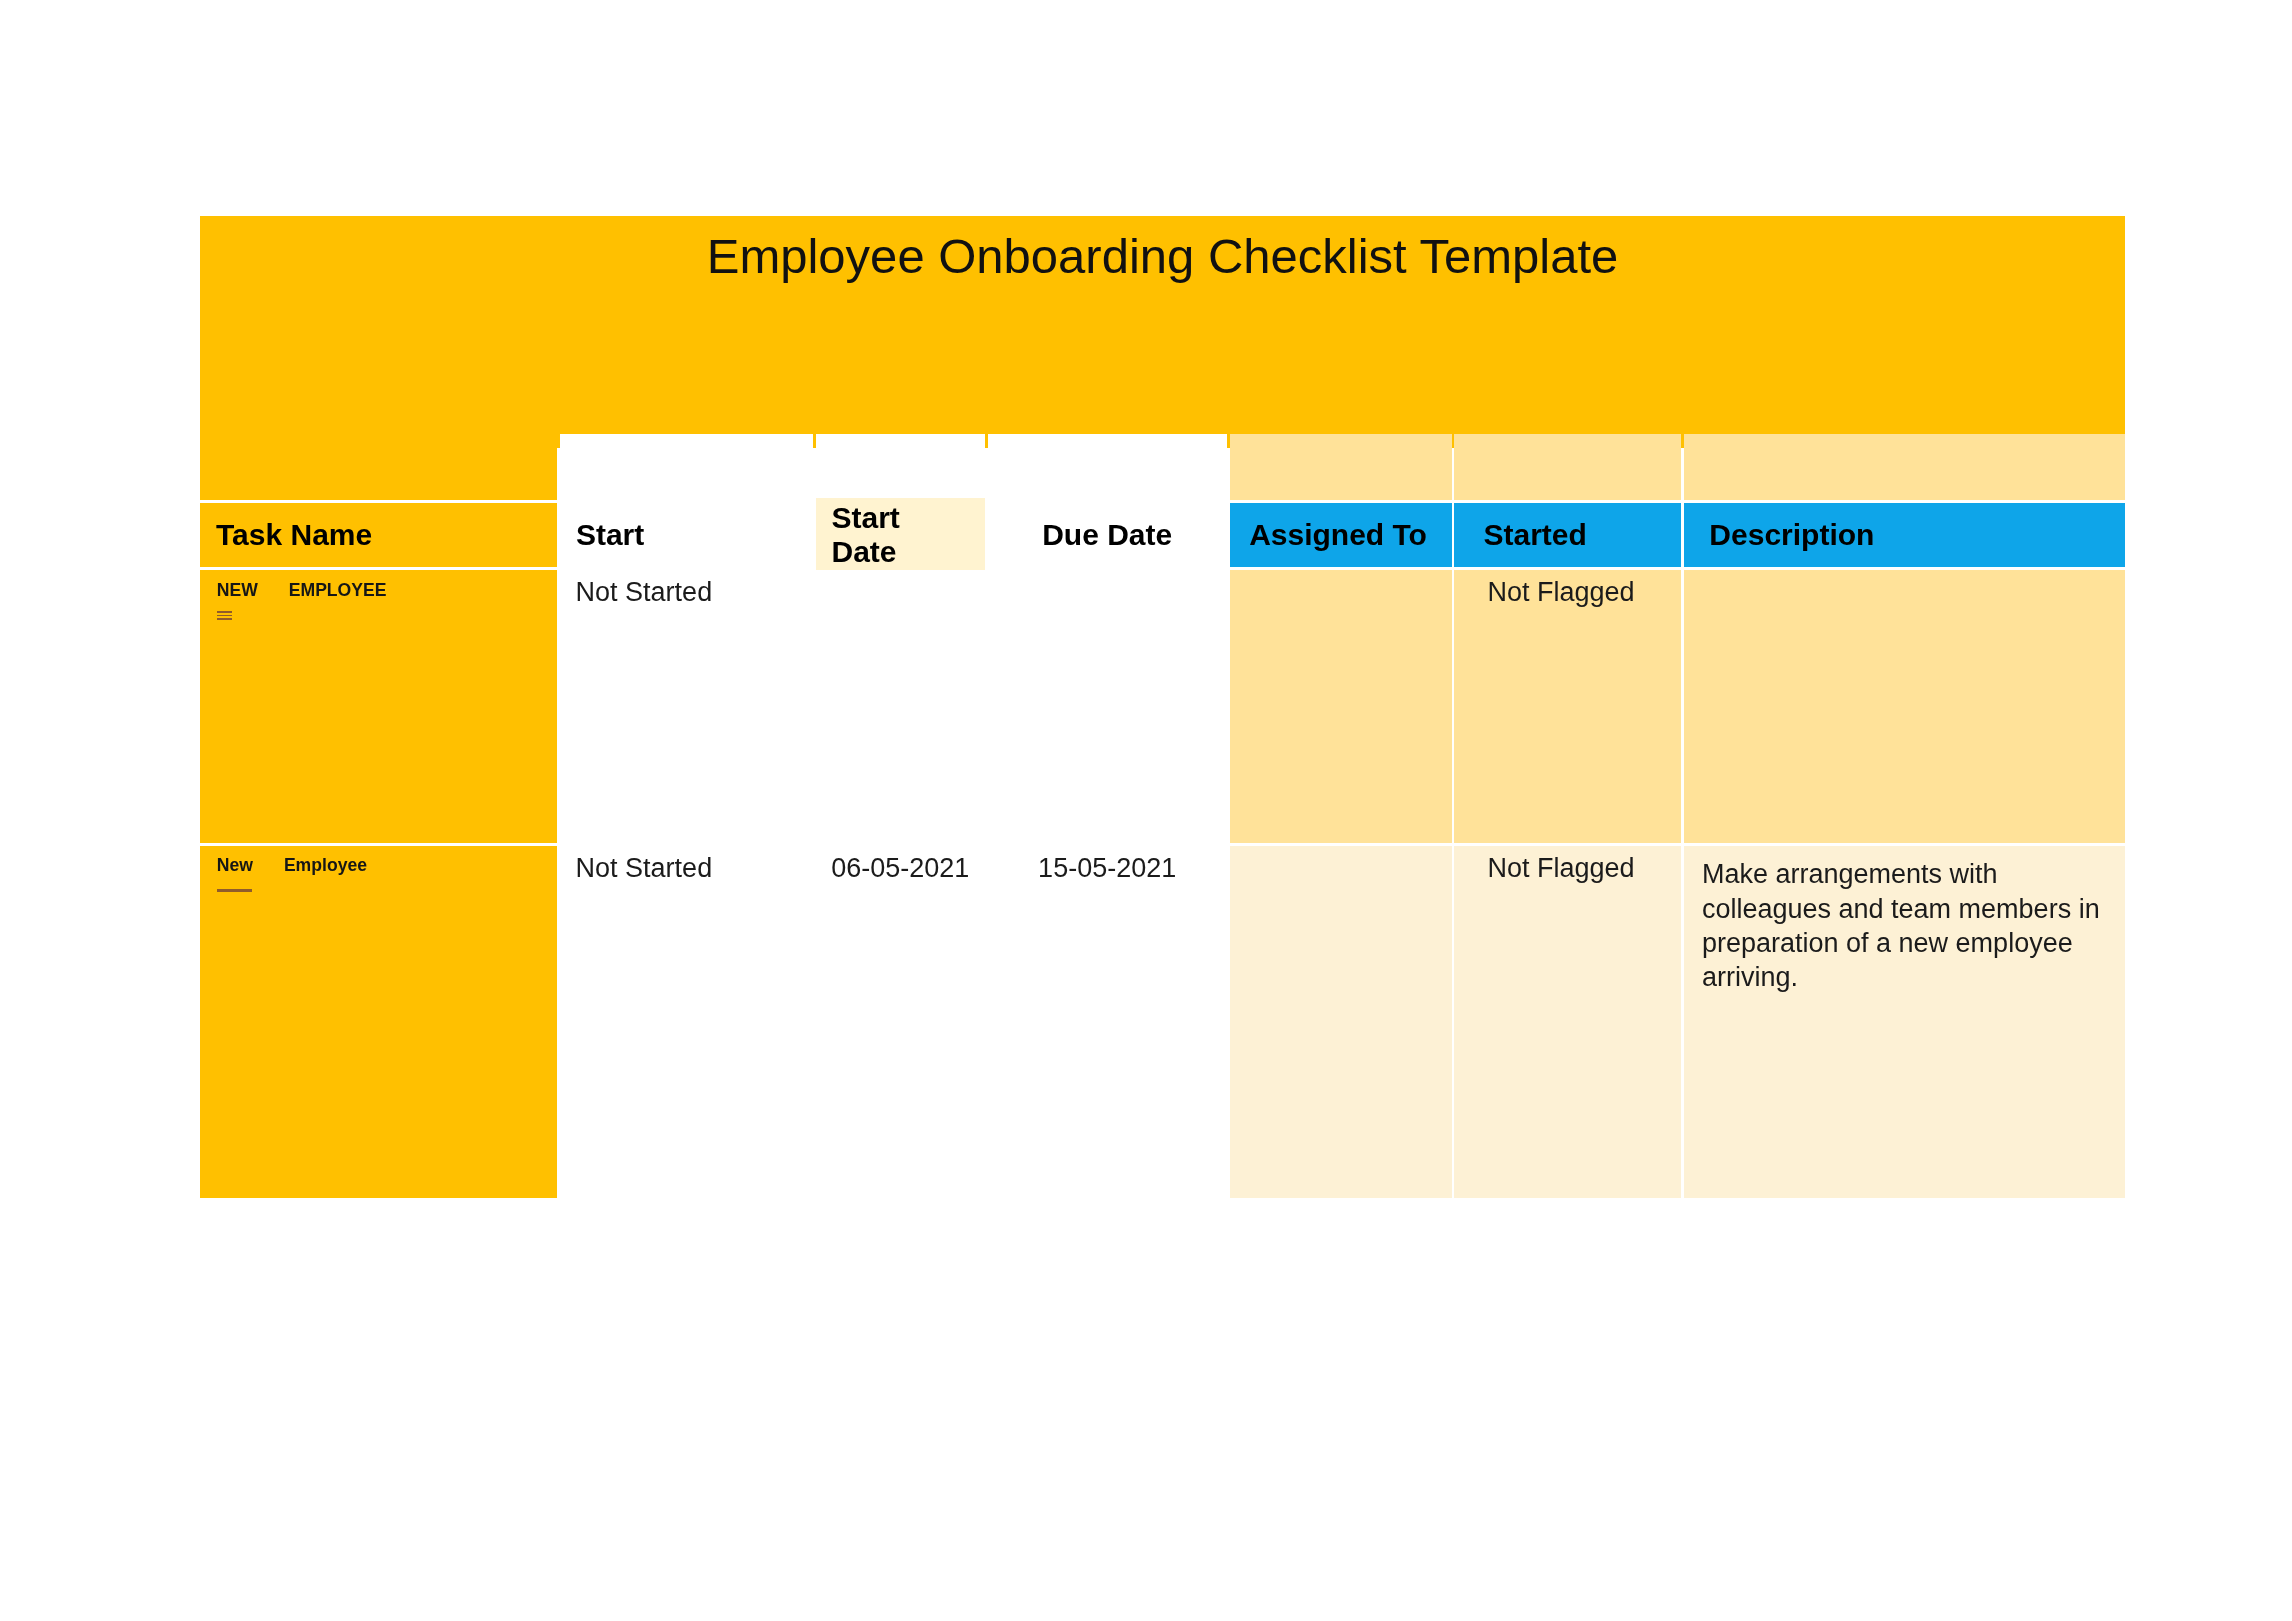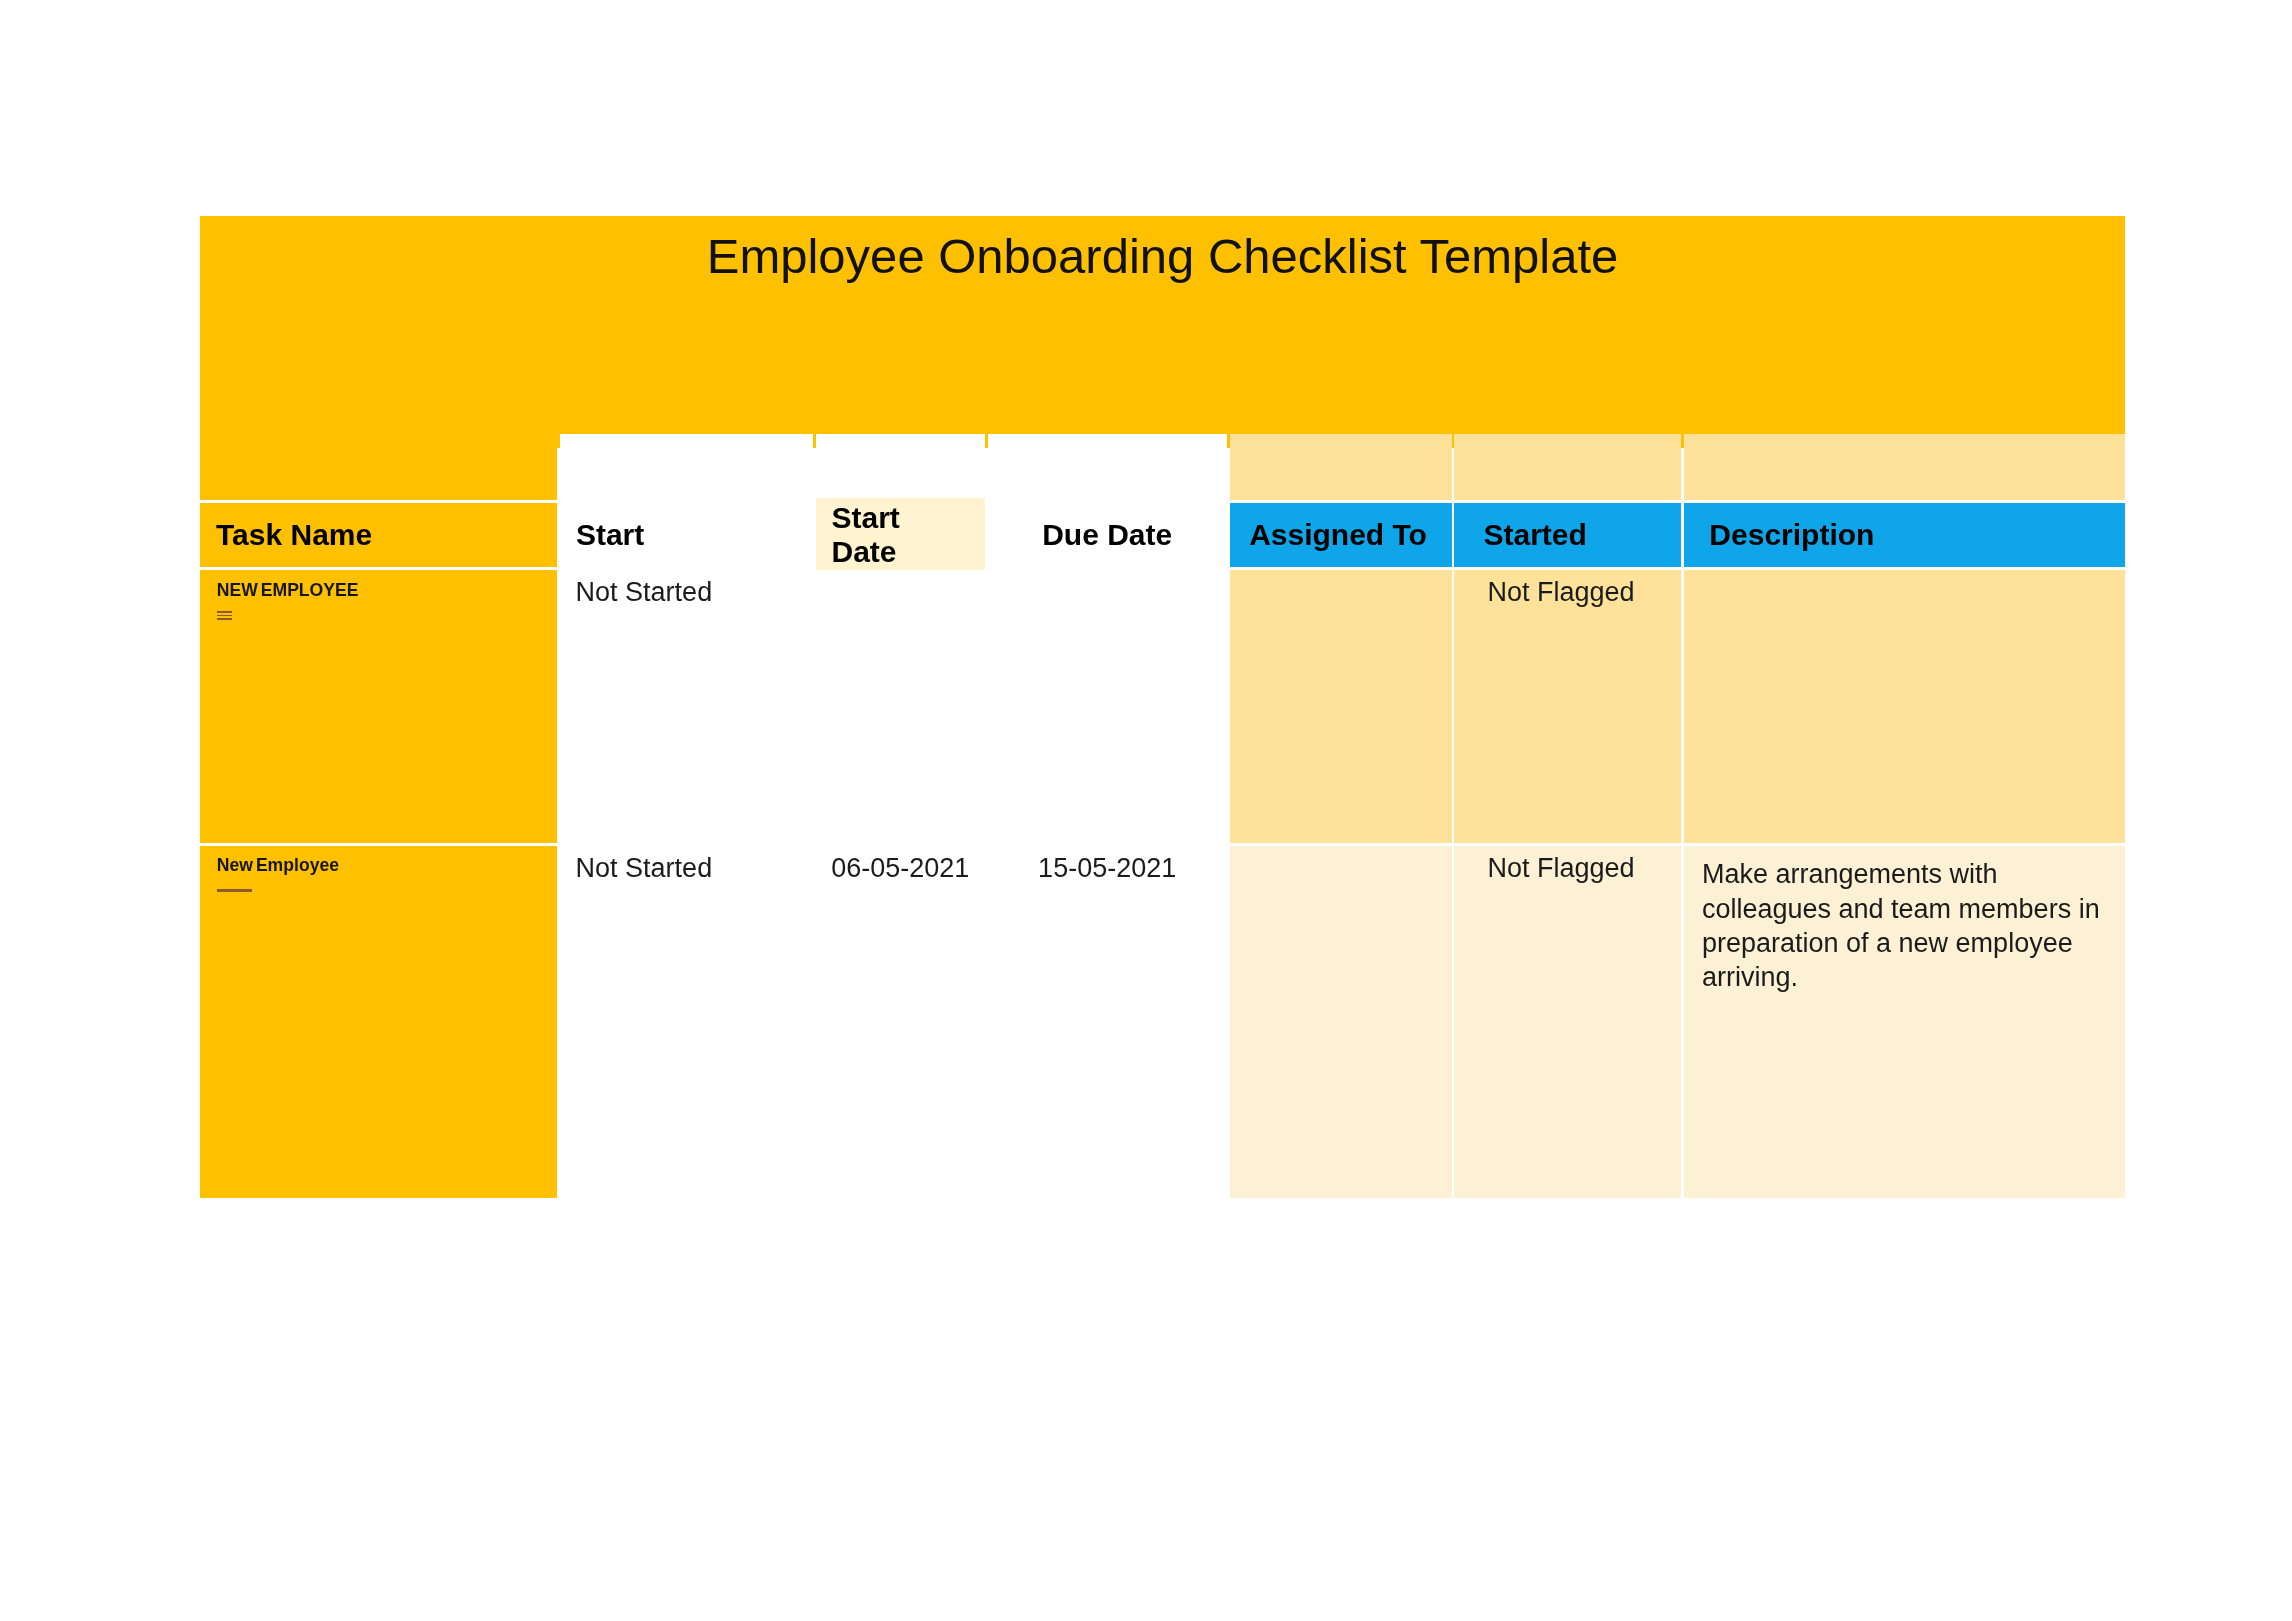--- a/index.html
+++ b/index.html
@@ -52,21 +52,21 @@
     background:#FFF3D0;
     padding:2.9px 15.7px;
   }
   .val{font-size:27px;color:#1b1b1b;}
   .status-cell{padding:6.9px 0 0 15.7px;}
   .date-cell{padding-top:7.8px;text-align:center;}
   .flag-cell{padding:6.9px 0 0 33px;}
   .desc-cell{padding:11.8px 25.5px 0 17.6px;line-height:1.27;}
   .task-cell{padding:9.8px 0 0 16.7px;}
   .task-words{font-size:17.6px;font-weight:700;color:#161616;}
-  .task-words .w1{margin-right:3px;}
+  .task-words .w1{margin-right:31px;}
   .mark-lines{
     width:15.7px;height:8.8px;margin-top:10.8px;
     background:repeating-linear-gradient(to bottom, rgba(125,74,51,.85) 0 1.6px, rgba(125,74,51,0) 1.6px 3.5px);
   }
   .mark-dash{
     width:35px;height:2.9px;margin-top:12.7px;
     background:rgba(125,74,51,.85);
   }
 </style>
 </head>

